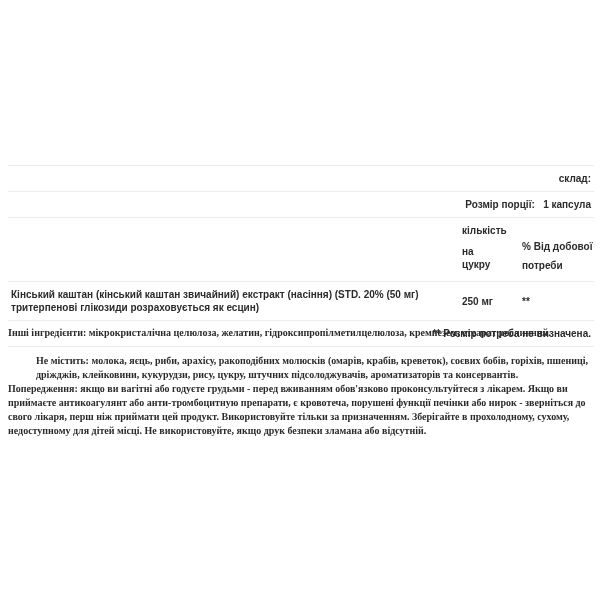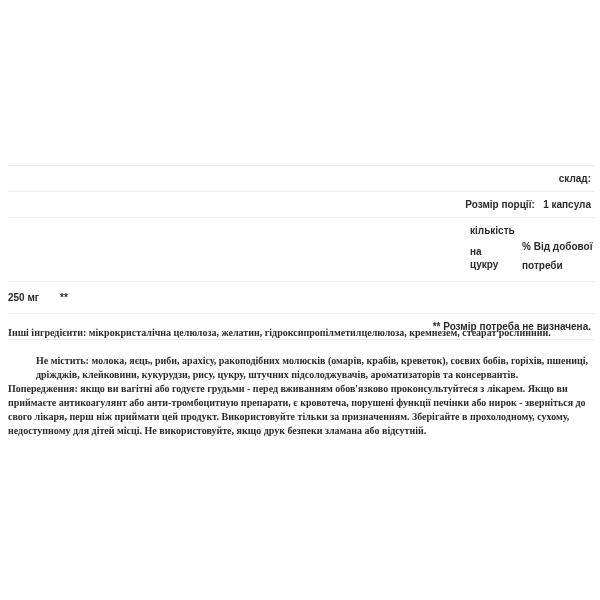--- a/index.html
+++ b/index.html
@@ -1,21 +1,21 @@
 <!DOCTYPE html>
 <html><head>
   <meta charset="utf-8">
   <style>
     html, body { margin: 0; padding: 0; background: #ffffff; }
     body { width: 600px; height: 600px; position: relative; overflow: hidden;
            font-family: "Liberation Sans", "DejaVu Sans", sans-serif; color: #2b2b2b; font-size: 10px; }
     .wrap { position: absolute; left: 8px; top: 165px; width: 586px; }
     .row { border-top: 1px solid #ececec; padding: 6px 3px; font-weight: bold; line-height: 13px; text-align: right; }
     .row.first { padding-top: 6px; }
-    .tbl { display: flex; border-top: 1px solid #ececec; }
+    .tbl { display: flex; border-top: 1px solid #ececec; gap: 8px; }
     .tbl .c1 { flex: 1; padding: 6px 3px; font-weight: bold; line-height: 13px; }
     .tbl .c2 { width: 52px; padding: 6px 0; font-weight: bold; line-height: 13px; }
     .tbl .c3 { width: 72px; padding: 6px 0; font-weight: bold; line-height: 19px; }
     .hdr .c1 { height: 46px; }
     .hdr .c2 { line-height: 13px; }
     .hdr .c2 span { display: block; }
     .hdr .c2 .gap { height: 8px; }
     .hdr .c3 { padding-top: 19px; }
     .data .c2, .data .c3 { display: flex; align-items: center; }
     .bottomline { border-top: 1px solid #ececec; }
@@ -34,20 +34,21 @@
     <div class="c1"></div>
     <div class="c2">
       <span>кількість</span>
       <span class="gap"></span>
       <span>на</span>
       <span>цукру</span>
     </div>
     <div class="c3">% Від добової потреби</div>
   </div>
   <div class="tbl data">
+    <div class="c1">Кінський каштан (кінський каштан звичайний) екстракт (насіння) (STD. 20% (50 мг) тритерпенові глікозиди розраховується як есцин)</div>
     <div class="c2">250 мг</div>
     <div class="c3">**</div>
   </div>
   <div class="row">** Розмір потреба не визначена.</div>
   <div class="bottomline"></div>
 </div>
 
 <div class="para" style="top:326px;">Інші інгредієнти: мікрокристалічна целюлоза, желатин, гідроксипропілметилцелюлоза, кремнезем, стеарат рослинний.</div>
 <div class="para" style="top:354px;margin-left:28px;">Не містить: молока, яєць, риби, арахісу, ракоподібних молюсків (омарів, крабів, креветок), соєвих бобів, горіхів, пшениці, дріжджів, клейковини, кукурудзи, рису, цукру, штучних підсолоджувачів, ароматизаторів та консервантів.</div>
 <div class="para" style="top:382px;">Попередження: якщо ви вагітні або годуєте грудьми - перед вживанням обов'язково проконсультуйтеся з лікарем. Якщо ви приймаєте антикоагулянт або анти-тромбоцитную препарати, є кровотеча, порушені функції печінки або нирок - зверніться до свого лікаря, перш ніж приймати цей продукт. Використовуйте тільки за призначенням. Зберігайте в прохолодному, сухому, недоступному для дітей місці. Не використовуйте, якщо друк безпеки зламана або відсутній.</div>

